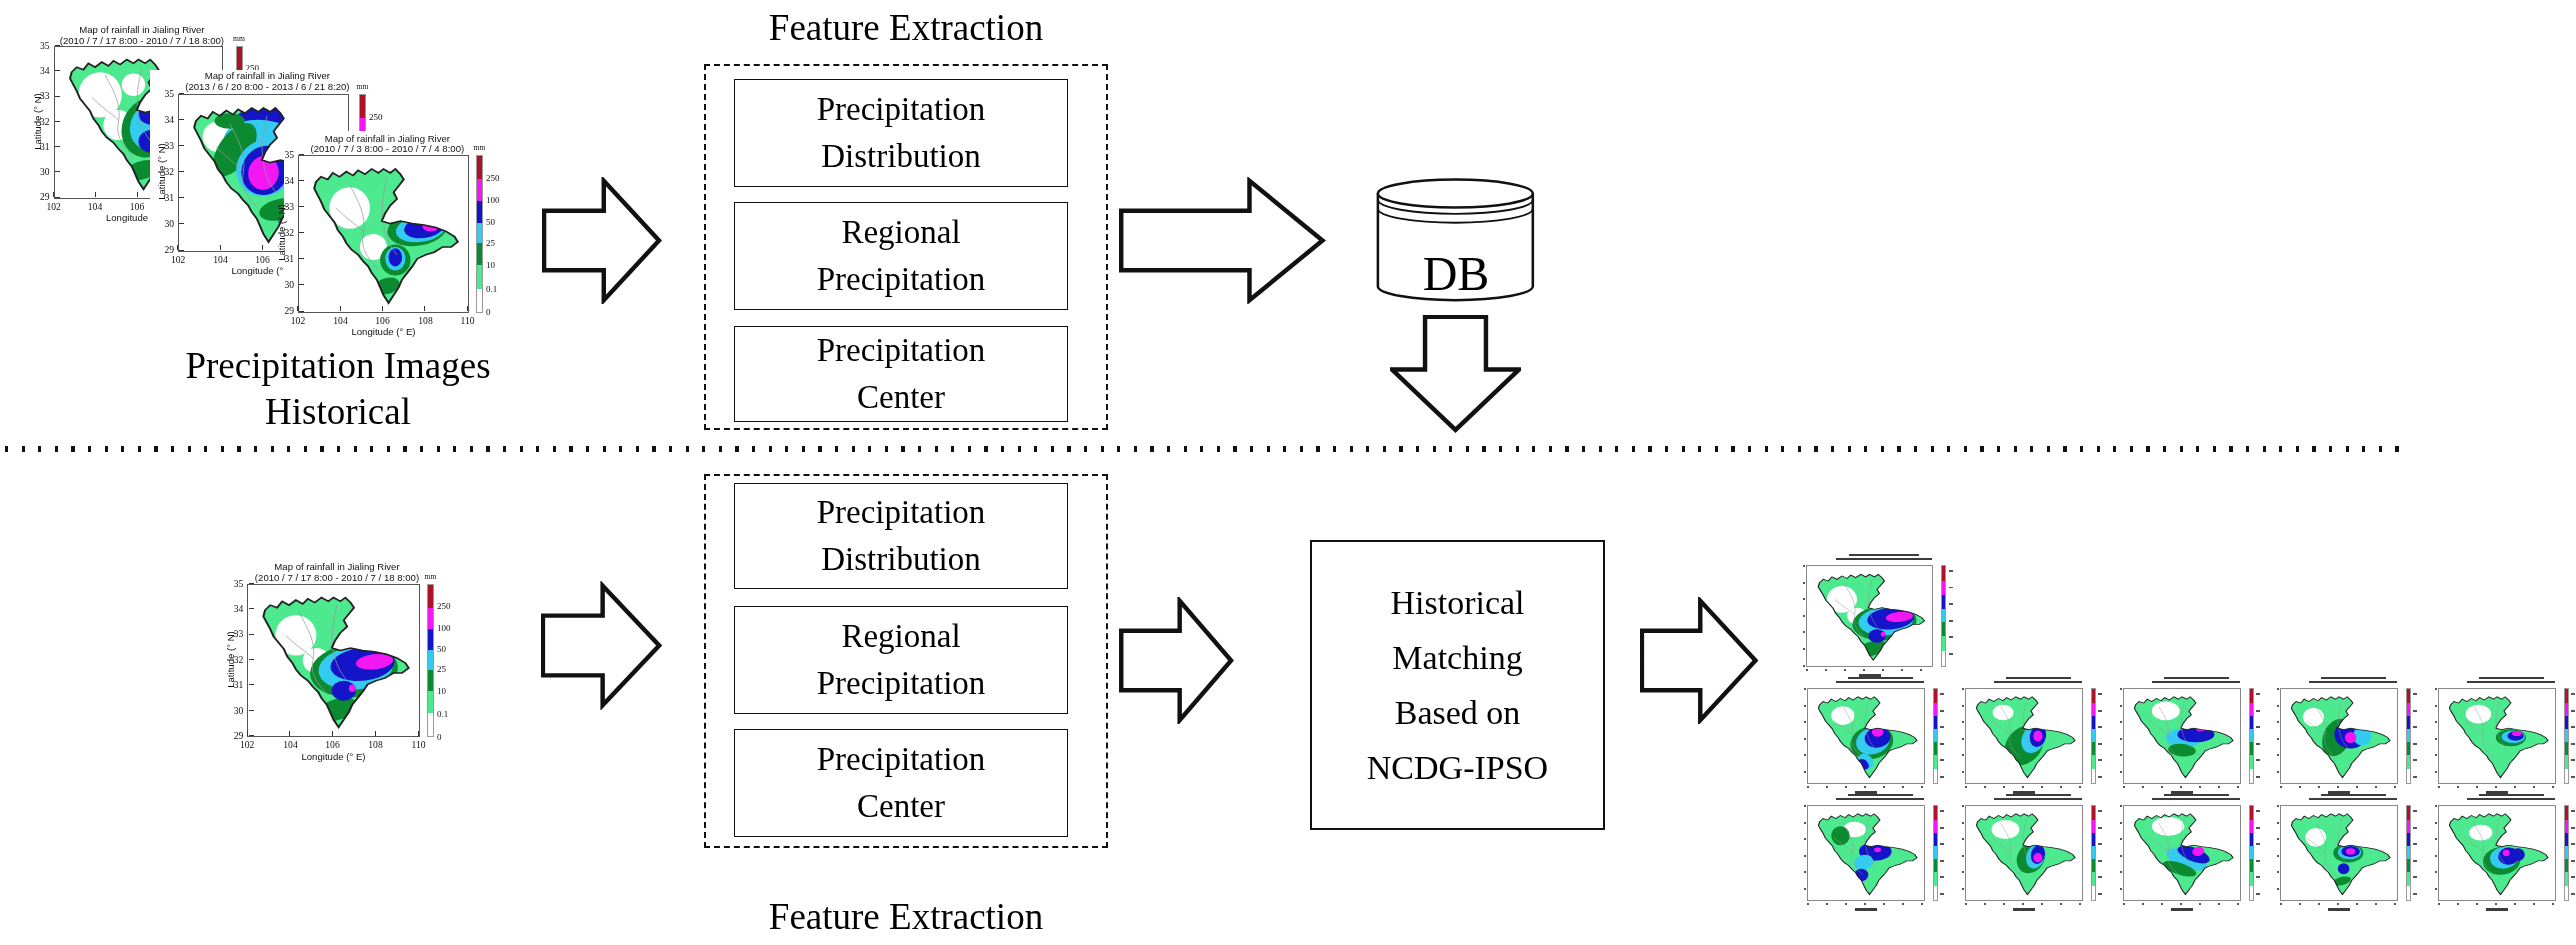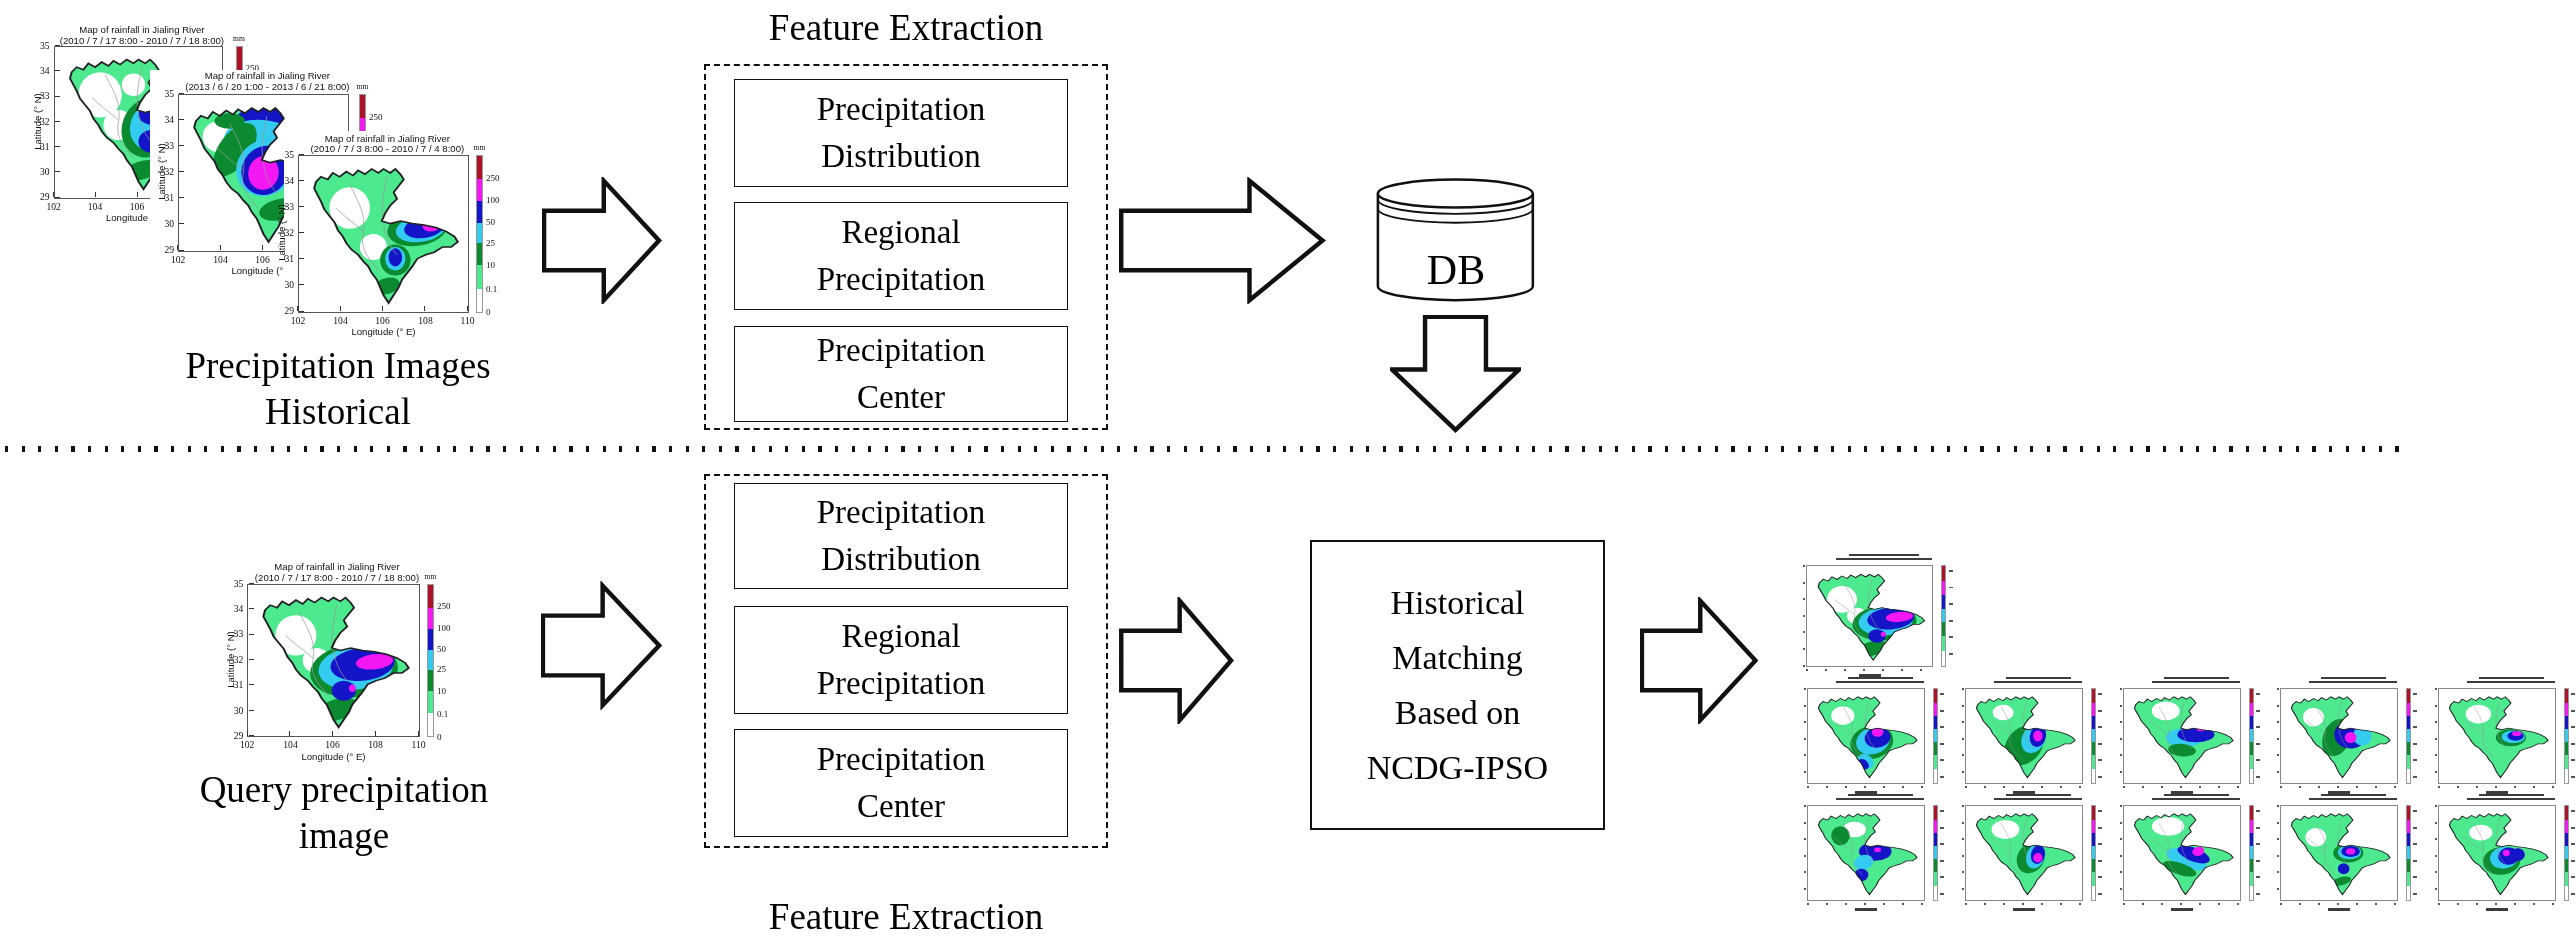--- a/index.html
+++ b/index.html
@@ -101,21 +101,21 @@
       <div class="cbar-lab" style="left:220px;top:61px;">100</div>
       <div class="cbar-lab" style="left:220px;top:82px;">50</div>
       <div class="cbar-lab" style="left:220px;top:102px;">25</div>
       <div class="cbar-lab" style="left:220px;top:124px;">10</div>
       <div class="cbar-lab" style="left:220px;top:146px;">0.1</div>
       <div class="cbar-lab" style="left:220px;top:169px;">0</div>
     </div>
   <div id="map-hist2" class="abs map-fig" style="left:150px;top:70px;width:237px;height:205px;z-index:2;">
       <div class="map-title" style="left:6.4px;top:1.3px;width:222px;">
         <div>Map of rainfall in Jialing River</div>
-        <div>(2013 / 6 / 20 1:00 - 2013 / 6 / 21 8:00)</div>
+        <div>(2013 / 6 / 20 8:00 - 2013 / 6 / 21 8:20)</div>
       </div>
       <div class="map-plot" style="left:28px;top:23.6px;width:171px;height:158px;">
         <svg viewBox="0 0 100 120" preserveAspectRatio="none">
           <defs>
             <clipPath id="cp1">
               <path d="M10,20 L13,16 17,18 20,13 24,16 28,12 32,15 35,11 39,14 43,10 47,13 50,10 54,13 57,10 60,14 62,18 59,23 56,28 58,33 54,38 51,44 49,50 54,52 60,50 67,52 74,53 81,55 87,58 92,62 94,66 90,70 85,70 80,74 75,76 70,79 67,85 64,90 61,95 59,101 56,107 53,113 50,107 48,101 46,95 43,90 41,85 38,81 35,76 31,72 28,67 26,62 23,57 21,51 18,46 15,41 13,35 11,30 9,25 Z"></path>
             </clipPath>
           </defs>
           <path d="M10,20 L13,16 17,18 20,13 24,16 28,12 32,15 35,11 39,14 43,10 47,13 50,10 54,13 57,10 60,14 62,18 59,23 56,28 58,33 54,38 51,44 49,50 54,52 60,50 67,52 74,53 81,55 87,58 92,62 94,66 90,70 85,70 80,74 75,76 70,79 67,85 64,90 61,95 59,101 56,107 53,113 50,107 48,101 46,95 43,90 41,85 38,81 35,76 31,72 28,67 26,62 23,57 21,51 18,46 15,41 13,35 11,30 9,25 Z" fill="#4CE98F"></path>
           <g clip-path="url(#cp1)">
@@ -271,21 +271,21 @@
   <svg class="abs" style="left:1119px;top:177px;" width="207" height="127" viewBox="0 0 325 200">
     <polygon class="ln" stroke-width="7" points="3,53 205,53 205,6 320,100 205,194 205,147 3,147"></polygon>
   </svg>
 
   <svg class="abs" style="left:1375px;top:177px;" width="162" height="127" viewBox="0 0 254 200">
     <path class="ln" stroke-width="4" d="M4,26 L4,172 A122,22 0 0 0 248,172 L248,26"></path>
     <ellipse class="ln" stroke-width="4" cx="126" cy="26" rx="122" ry="22"></ellipse>
     <path fill="none" stroke="#111" stroke-width="3" d="M4,36 A122,22 0 0 0 248,36"></path>
     <path fill="none" stroke="#111" stroke-width="3" d="M4,50 A122,22 0 0 0 248,50"></path>
   </svg>
-  <div class="abs" style="left:1417px;top:246px;width:78px;height:38px;font-size:42px;text-align:center;font-family:'Liberation Serif',serif;">DB</div>
+  <div class="abs" style="left:1417px;top:246px;width:78px;height:38px;font-size:48px;text-align:center;font-family:'Liberation Serif',serif;">DB</div>
 
   <svg class="abs" style="left:1390px;top:315px;" width="131" height="118" viewBox="0 0 206 186">
     <polygon class="ln" stroke-width="7" points="55,3 151,3 151,86 203,86 103,181 3,86 55,86"></polygon>
   </svg>
 
   <div class="abs dotted-sep" style="left:5.1px;top:446px;width:2394px;"></div>
 
   <div id="map-query" class="abs map-fig" style="left:223px;top:558px;width:237px;height:202px;">
       <div class="map-title" style="left:2.5px;top:3.8px;width:223px;">
         <div>Map of rainfall in Jialing River</div>
@@ -345,24 +345,20 @@
       <div class="cbar" style="left:204px;top:25.5px;width:7px;height:153px;background:linear-gradient(180deg,#AE1228 0% 15%,#F317F3 15% 28.999999999999996%,#1414C8 28.999999999999996% 43%,#33CCF0 43% 56.00000000000001%,#0C8A30 56.00000000000001% 70%,#4CE98F 70% 85%,#ffffff 85% 100%);"></div>
       <div class="cbar-lab" style="left:199px;top:14px;width:17px;text-align:center;font-size:7.6px;">mm</div>
       <div class="cbar-lab" style="left:214px;top:43px;">250</div>
       <div class="cbar-lab" style="left:214px;top:65px;">100</div>
       <div class="cbar-lab" style="left:214px;top:86px;">50</div>
       <div class="cbar-lab" style="left:214px;top:106px;">25</div>
       <div class="cbar-lab" style="left:214px;top:128px;">10</div>
       <div class="cbar-lab" style="left:214px;top:151px;">0.1</div>
       <div class="cbar-lab" style="left:214px;top:174px;">0</div>
     </div>
-  <div class="abs caption" style="left:134px;top:767px;width:420px;">
-    <div>Query  precipitation</div>
-    <div>image</div>
-  </div>
 
   <svg class="abs" style="left:541px;top:581px;" width="122" height="129" viewBox="0 0 192 202">
     <polygon class="ln" stroke-width="7" points="3,54 97,54 97,7 186,101 97,195 97,148 3,148"></polygon>
   </svg>
 
   <div class="abs dashed-box" style="left:704px;top:474px;width:404px;height:374px;"></div>
   <div id="feat-boxes-bottom">
       <div class="abs feat-box" style="left:734px;top:483px;width:334px;height:106px;">
         <div>Precipitation</div>
         <div>Distribution</div>

